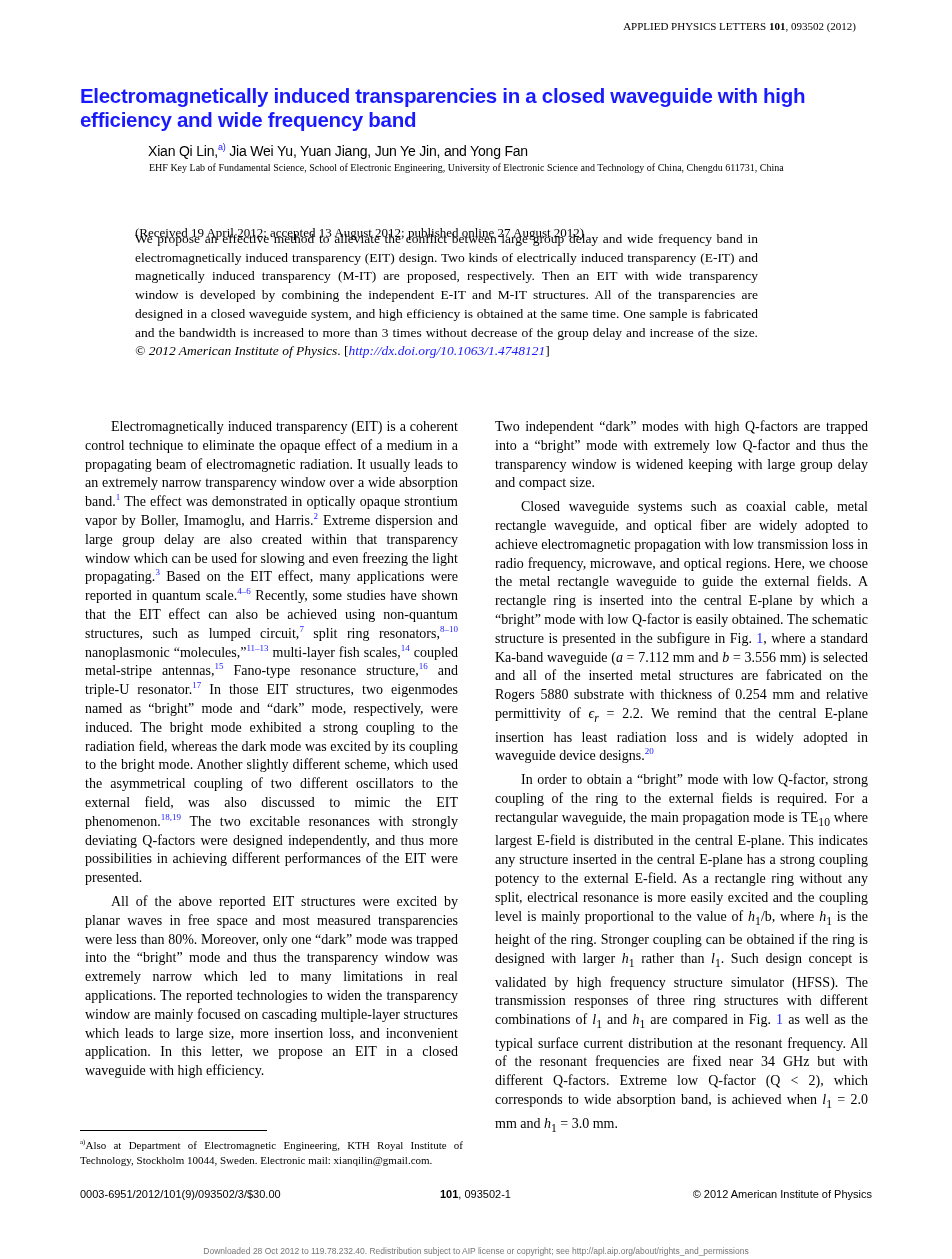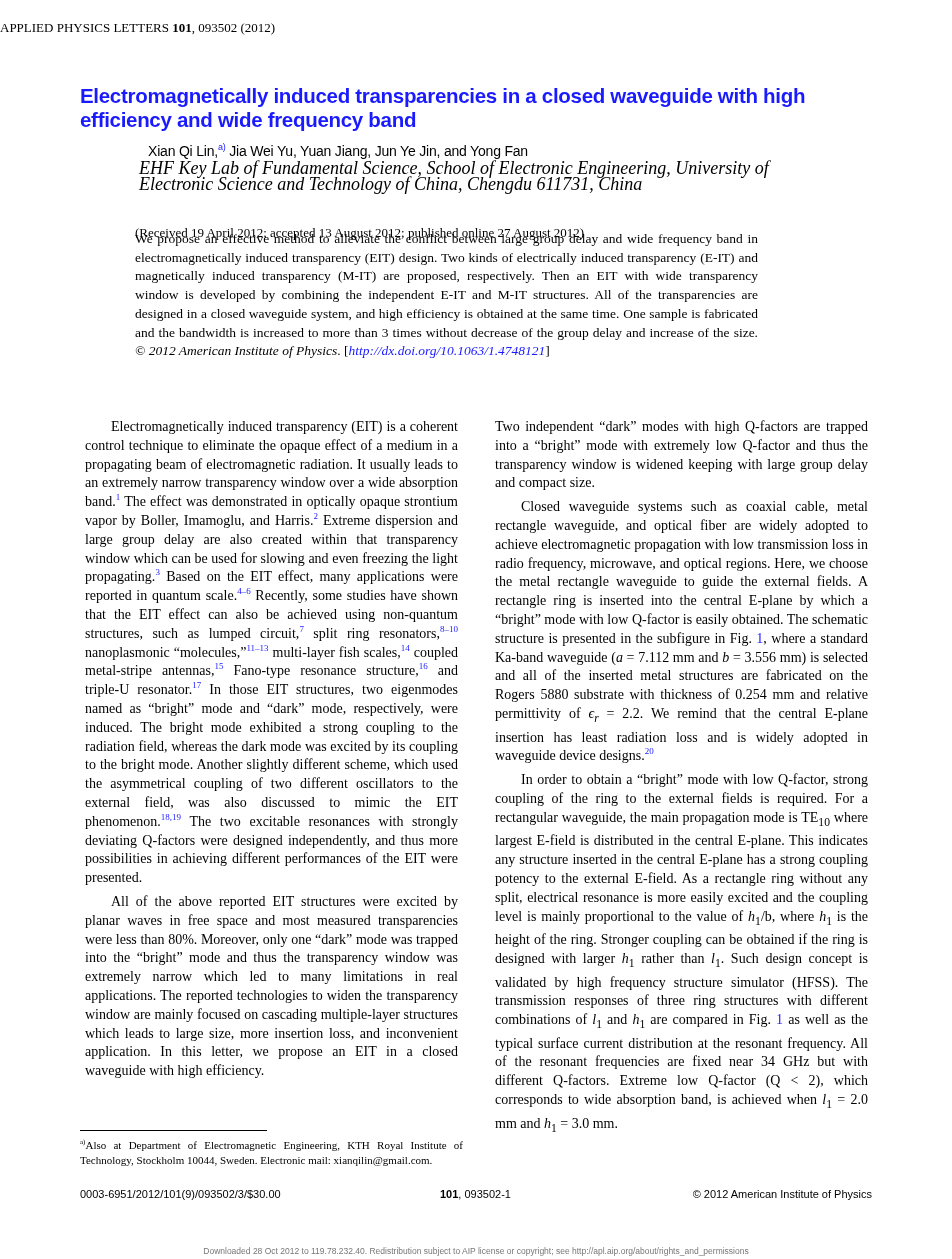--- a/index.html
+++ b/index.html
@@ -1,29 +1,29 @@
 <!DOCTYPE html>
 <html><head>
 <meta charset="utf-8">
 <style>
   html, body { margin: 0; padding: 0; background: #ffffff; }
   body { width: 952px; height: 1259px; position: relative; overflow: hidden;
          font-family: "Liberation Serif", serif; color: #000; }
   .abs { position: absolute; }
-  .journal-head { top: 20px; left: 0; width: 856px; text-align: left;
-                  font-size: 13px; letter-spacing: 0; }
+  .journal-head { top: 20px; left: 0; width: 856px; text-align: right;
+                  font-size: 11px; letter-spacing: 0; }
   .journal-head b { font-weight: bold; }
   .title { top: 84px; left: 80px; width: 800px;
            font-family: "Liberation Sans", sans-serif; font-weight: bold;
            font-size: 20.5px; line-height: 24px; color: #1a1aff; letter-spacing: -0.3px; }
   .authors { top: 142px; left: 135px; font-family: "Liberation Sans", sans-serif;
              font-size: 14px; letter-spacing: -0.2px; margin-left: 13px; }
   .authors sup { color: #1a1aff; font-size: 9px; }
-  .affil { top: 160px; left: 139px; width: 640px; font-style: italic;
-           font-size: 18px; line-height: 16px; }
+  .affil { top: 160px; left: 149px; width: 640px; 
+           font-size: 10px; line-height: 16px; }
   .received { top: 203px; left: 135px; font-size: 13px; margin-top: 22px; }
   .abstract { top: 230px; left: 135px; width: 623px; font-size: 13.5px;
               line-height: 18.7px; text-align: justify; }
   .abstract .link { color: #1a1aff; font-style: italic; }
   .col { top: 413px; width: 383px; font-size: 14px; line-height: 18.8px; text-align: justify; }
   .col-left { left: 80px; }
   .col-right { left: 490px; }
   .col p { margin: 5px; }
   .col p.indent { text-indent: 26px; }
   .col sup { color: #1a1aff; font-size: 9px; line-height: 0; }

